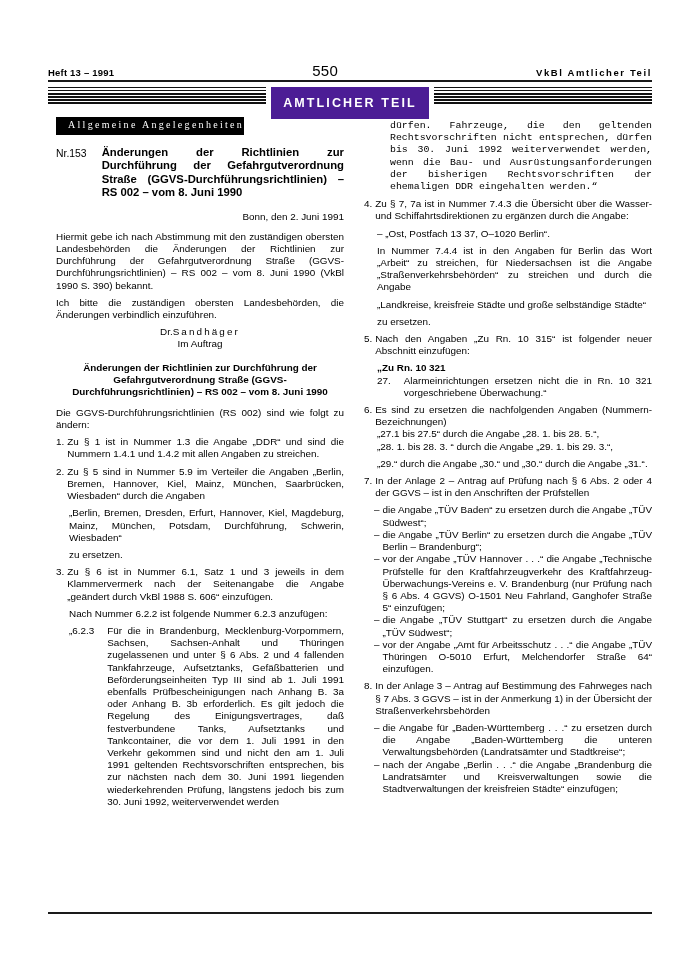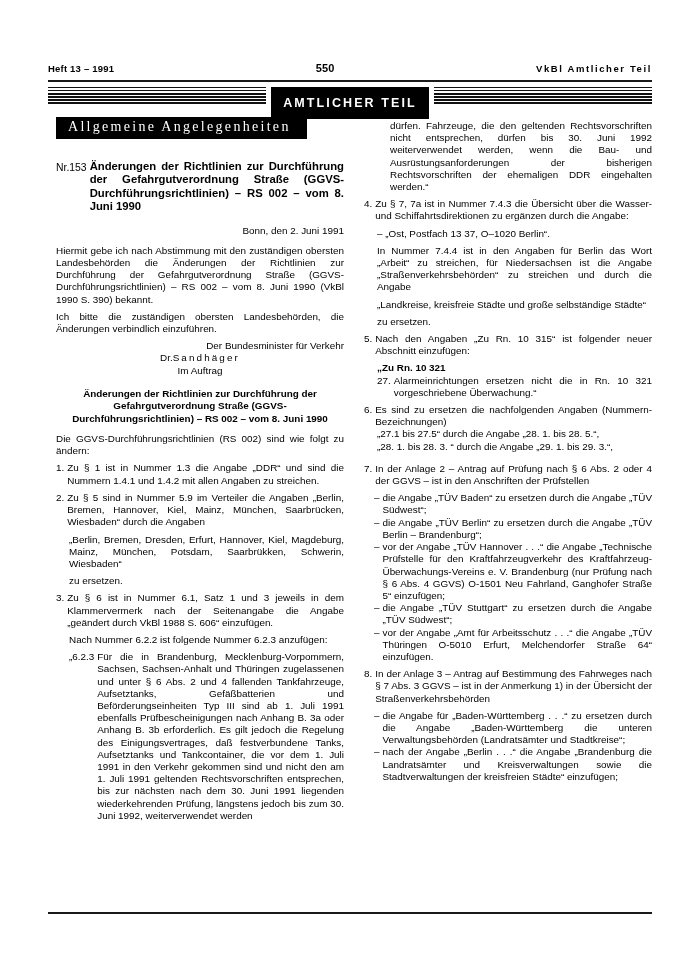--- a/index.html
+++ b/index.html
@@ -31,21 +31,21 @@
     left: 48px;
     top: 62px;
     width: 604px;
     display: flex;
     align-items: baseline;
     justify-content: space-between;
     font-size: 9.5px;
     font-weight: bold;
   }
   .rh-left { letter-spacing: 0.2px; white-space: nowrap; text-align: center; }
-  .rh-center { font-size: 11px; font-weight: bold; letter-spacing: 0.2px; }
+  .rh-center { font-size: 15px; font-weight: normal; letter-spacing: 0.2px; }
   .rh-right { letter-spacing: 1.6px; white-space: nowrap; }
   .rule-top {
     position: absolute;
     left: 48px;
     top: 80px;
     width: 604px;
     height: 1.6px;
     background: #1a1a1a;
   }
 
@@ -64,42 +64,42 @@
     background-image: repeating-linear-gradient(
       to bottom,
       #111 0px, #111 1.4px,
       #ffffff 1.4px, #ffffff 3.1px
     );
   }
   .banner-stripes.left  { margin-right: 5px; }
   .banner-stripes.right { margin-left: 5px; }
   .banner-title {
     flex: 0 0 auto;
-    background: #000000;
+    background: #4c1d95;
     color: #fff;
     font-size: 12.5px;
     font-weight: bold;
     letter-spacing: 2.1px;
     padding: 16px 12px;
     display: flex;
     align-items: center;
     line-height: 1;
   }
 
   
   .section-tag {
     position: absolute;
     left: 56px;
     top: 117px;
     background: #000;
     color: #fff;
     font-family: "Liberation Serif", serif;
-    font-size: 14px;
+    font-size: 10px;
     letter-spacing: 2.3px;
-    padding: 3px 16px 4px 12px;
+    padding: 3px 0 4px 12px;
     line-height: 1.05;
     white-space: nowrap;
   }
 
   
   .col {
     position: absolute;
     top: 146px;
     width: 288px;
     font-size: 9.9px;
@@ -110,22 +110,21 @@
   .col-right { left: 364px; top: 120px; }
 
   p { margin: 0 0 0 0; }
 
   .headline {
     font-size: 11.3px;
     font-weight: bold;
     line-height: 13.4px;
     text-align: justify;
     display: flex;
-    gap: 3px;
-    margin-top: 14px;
+    gap: 15px;
   }
   .headline .nr {
     font-weight: normal;
     font-size: 10.4px;
     flex: 0 0 auto;
     white-space: nowrap;
     padding-top: 0.5px;
   }
   .headline .ttl { flex: 1 1 auto; }
 
@@ -150,35 +149,35 @@
     gap: 3px;
     text-align: justify;
   }
   .item .marker {
     flex: 0 0 auto;
     white-space: nowrap;
   }
   .item .body { flex: 1 1 auto; text-align: justify; }
 
   .indent1 { padding-left: 13px; }
-  .indent2 { padding-left: 26px; }
+  .indent2 { padding-left: 26px; font-family: Liberation Mono, monospace; }
 
   
   .dash {
     display: flex;
     gap: 3px;
     padding-left: 10px;
     text-align: justify;
   }
   .dash .marker { flex: 0 0 auto; }
   .dash .body   { flex: 1 1 auto; text-align: justify; }
 
   .hang {
     display: flex;
-    gap: 3px;
+    gap: 13px;
     padding-left: 13px;
   }
   .hang .marker { flex: 0 0 auto; white-space: nowrap; }
   .hang .body   { flex: 1 1 auto; text-align: justify; }
 
   .bold { font-weight: bold; }
 
   .rule-bottom {
     position: absolute;
     left: 48px;
@@ -222,21 +221,20 @@
     <div class="gap-m"></div>
 
     <p>Hiermit gebe ich nach Abstimmung mit den zuständigen obersten Landesbehörden die Änderungen der Richtlinien zur Durchführung der Gefahrgutverordnung Straße (GGVS-Durchführungsrichtlinien) – RS 002 – vom 8. Juni 1990 (VkBl 1990 S. 390) bekannt.</p>
 
     <div class="gap-s"></div>
 
     <p>Ich bitte die zuständigen obersten Landesbehörden, die Änderungen verbindlich einzuführen.</p>
 
     <div class="gap-s"></div>
 
-    <p class="right-align">Der Bundesminister für Verkehr</p>
     <p class="center">
       <span>Dr.</span><span class="spaced-name">Sandhäger</span>
     </p>
     <p class="center">Im Auftrag</p>
 
     <div class="gap-l"></div>
 
     <p class="subhead">Änderungen der Richtlinien zur Durchführung der Gefahrgutverordnung Straße (GGVS-Durchführungsrichtlinien) – RS 002 – vom 8. Juni 1990</p>
 
     <div class="gap-m"></div>
@@ -250,21 +248,21 @@
       <span class="body">Zu § 1 ist in Nummer 1.3 die Angabe „DDR“ und sind die Nummern 1.4.1 und 1.4.2 mit allen Angaben zu streichen.</span>
     </div>
 
     <div class="gap-s"></div>
 
     <div class="item">
       <span class="marker">2.</span>
       <span class="body">Zu § 5 sind in Nummer 5.9 im Verteiler die Angaben „Berlin, Bremen, Hannover, Kiel, Mainz, München, Saarbrücken, Wiesbaden“ durch die Angaben</span>
     </div>
     <div class="gap-s"></div>
-    <p class="indent1">„Berlin, Bremen, Dresden, Erfurt, Hannover, Kiel, Magdeburg, Mainz, München, Potsdam, Saarbrükken, Schwerin, Wiesbaden“</p>
+    <p class="indent1">„Berlin, Bremen, Dresden, Erfurt, Hannover, Kiel, Magdeburg, Mainz, München, Potsdam, Durchführung, Schwerin, Wiesbaden“</p>
     <div class="gap-s"></div>
     <p class="indent1">zu ersetzen.</p>
 
     <div class="gap-s"></div>
 
     <div class="item">
       <span class="marker">3.</span>
       <span class="body">Zu § 6 ist in Nummer 6.1, Satz 1 und 3 jeweils in dem Klammervermerk nach der Seitenangabe die Angabe „geändert durch VkBl 1988 S. 606“ einzufügen.</span>
     </div>
     <div class="gap-s"></div>
@@ -311,20 +309,21 @@
 
     <div class="gap-s"></div>
 
     <div class="item">
       <span class="marker">6.</span>
       <span class="body">Es sind zu ersetzen die nachfolgenden Angaben (Nummern-Bezeichnungen)</span>
     </div>
     <p class="indent1">„27.1 bis 27.5“ durch die Angabe „28. 1. bis 28. 5.“,</p>
     <p class="indent1">„28. 1. bis 28. 3. “ durch die Angabe „29. 1. bis 29. 3.“,</p>
     <div class="gap-s"></div>
+    <p class="indent1">„29.“ durch die Angabe „30.“ und „30.“ durch die Angabe „31.“.</p>
 
     <div class="gap-s"></div>
 
     <div class="item">
       <span class="marker">7.</span>
       <span class="body">In der Anlage 2 – Antrag auf Prüfung nach § 6 Abs. 2 oder 4 der GGVS – ist in den Anschriften der Prüfstellen</span>
     </div>
     <div class="gap-s"></div>
     <div class="dash">
       <span class="marker">–</span>

